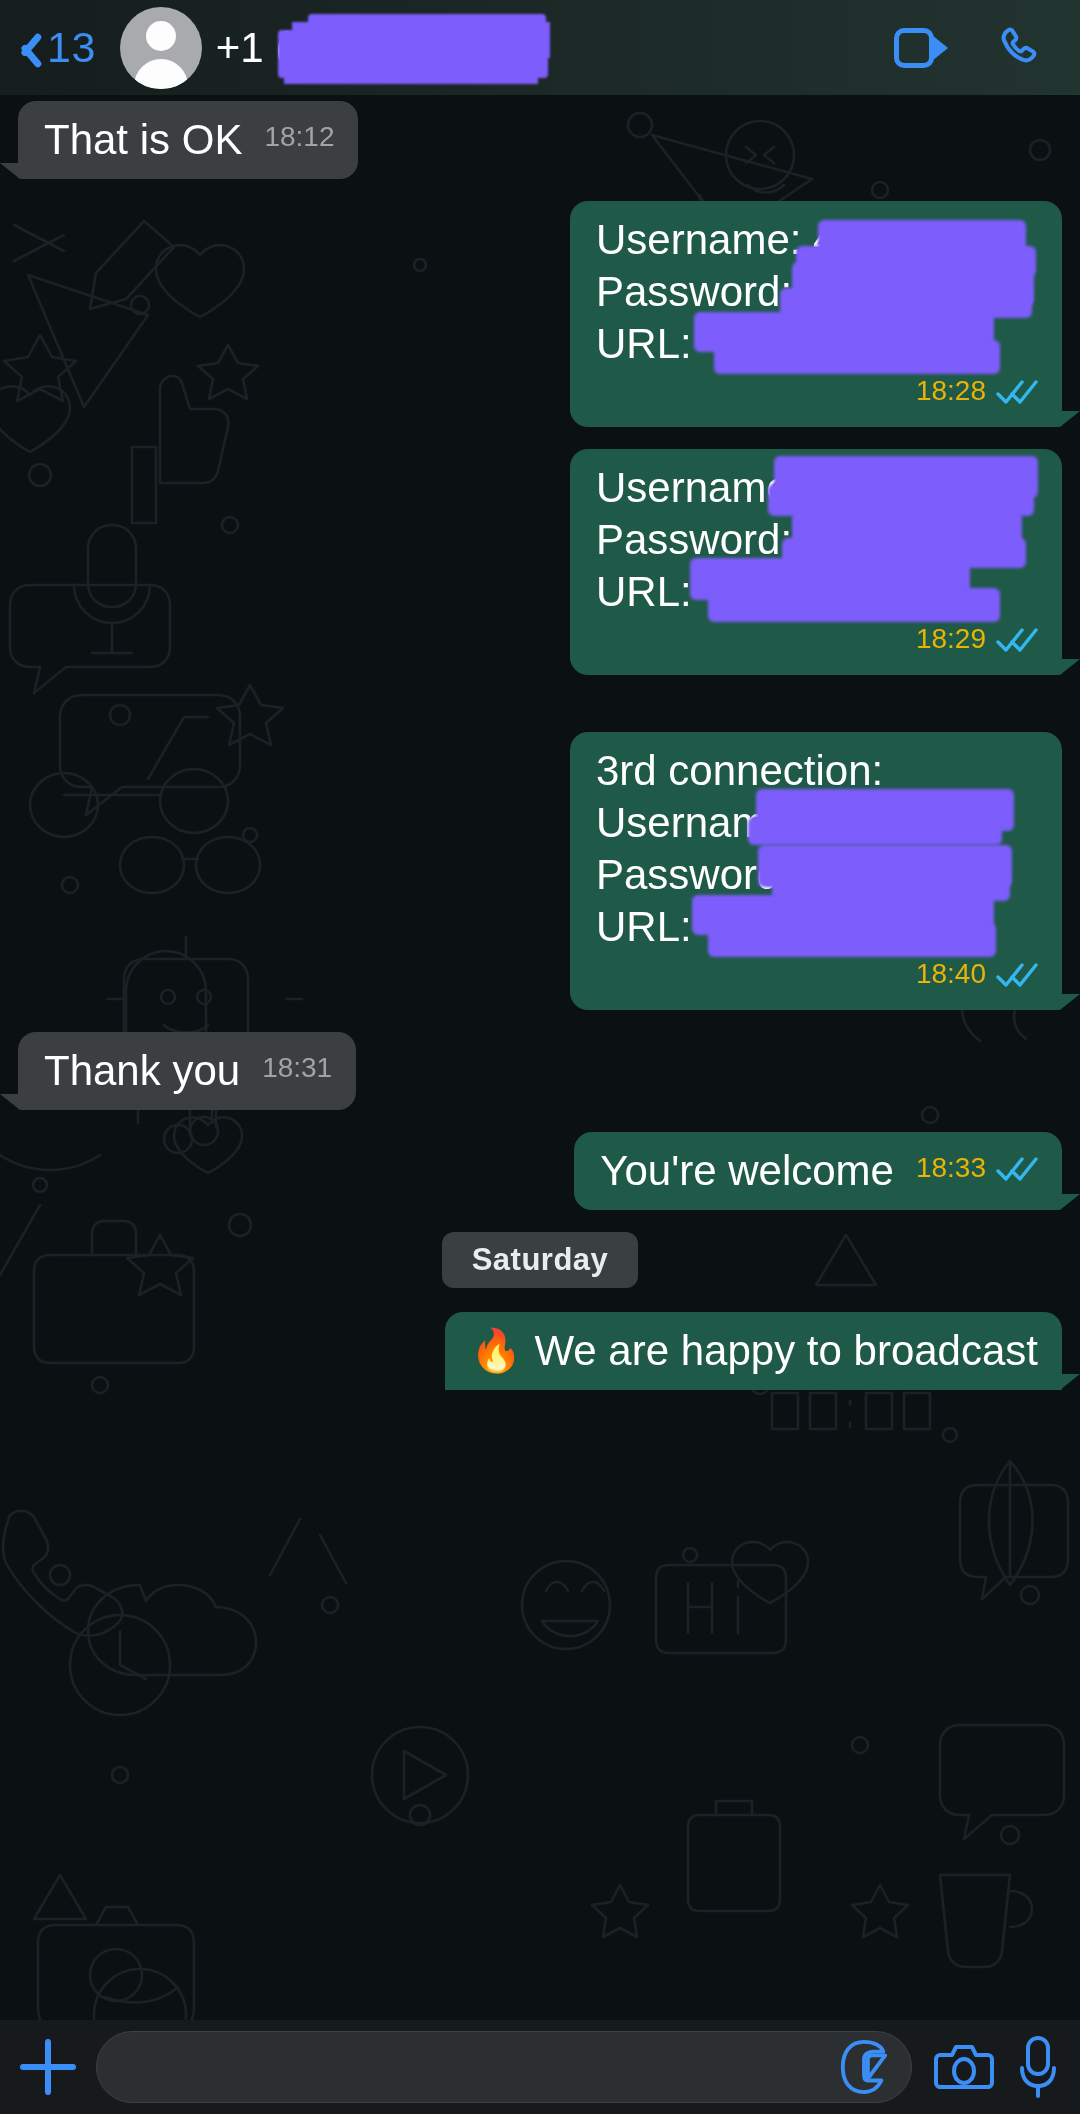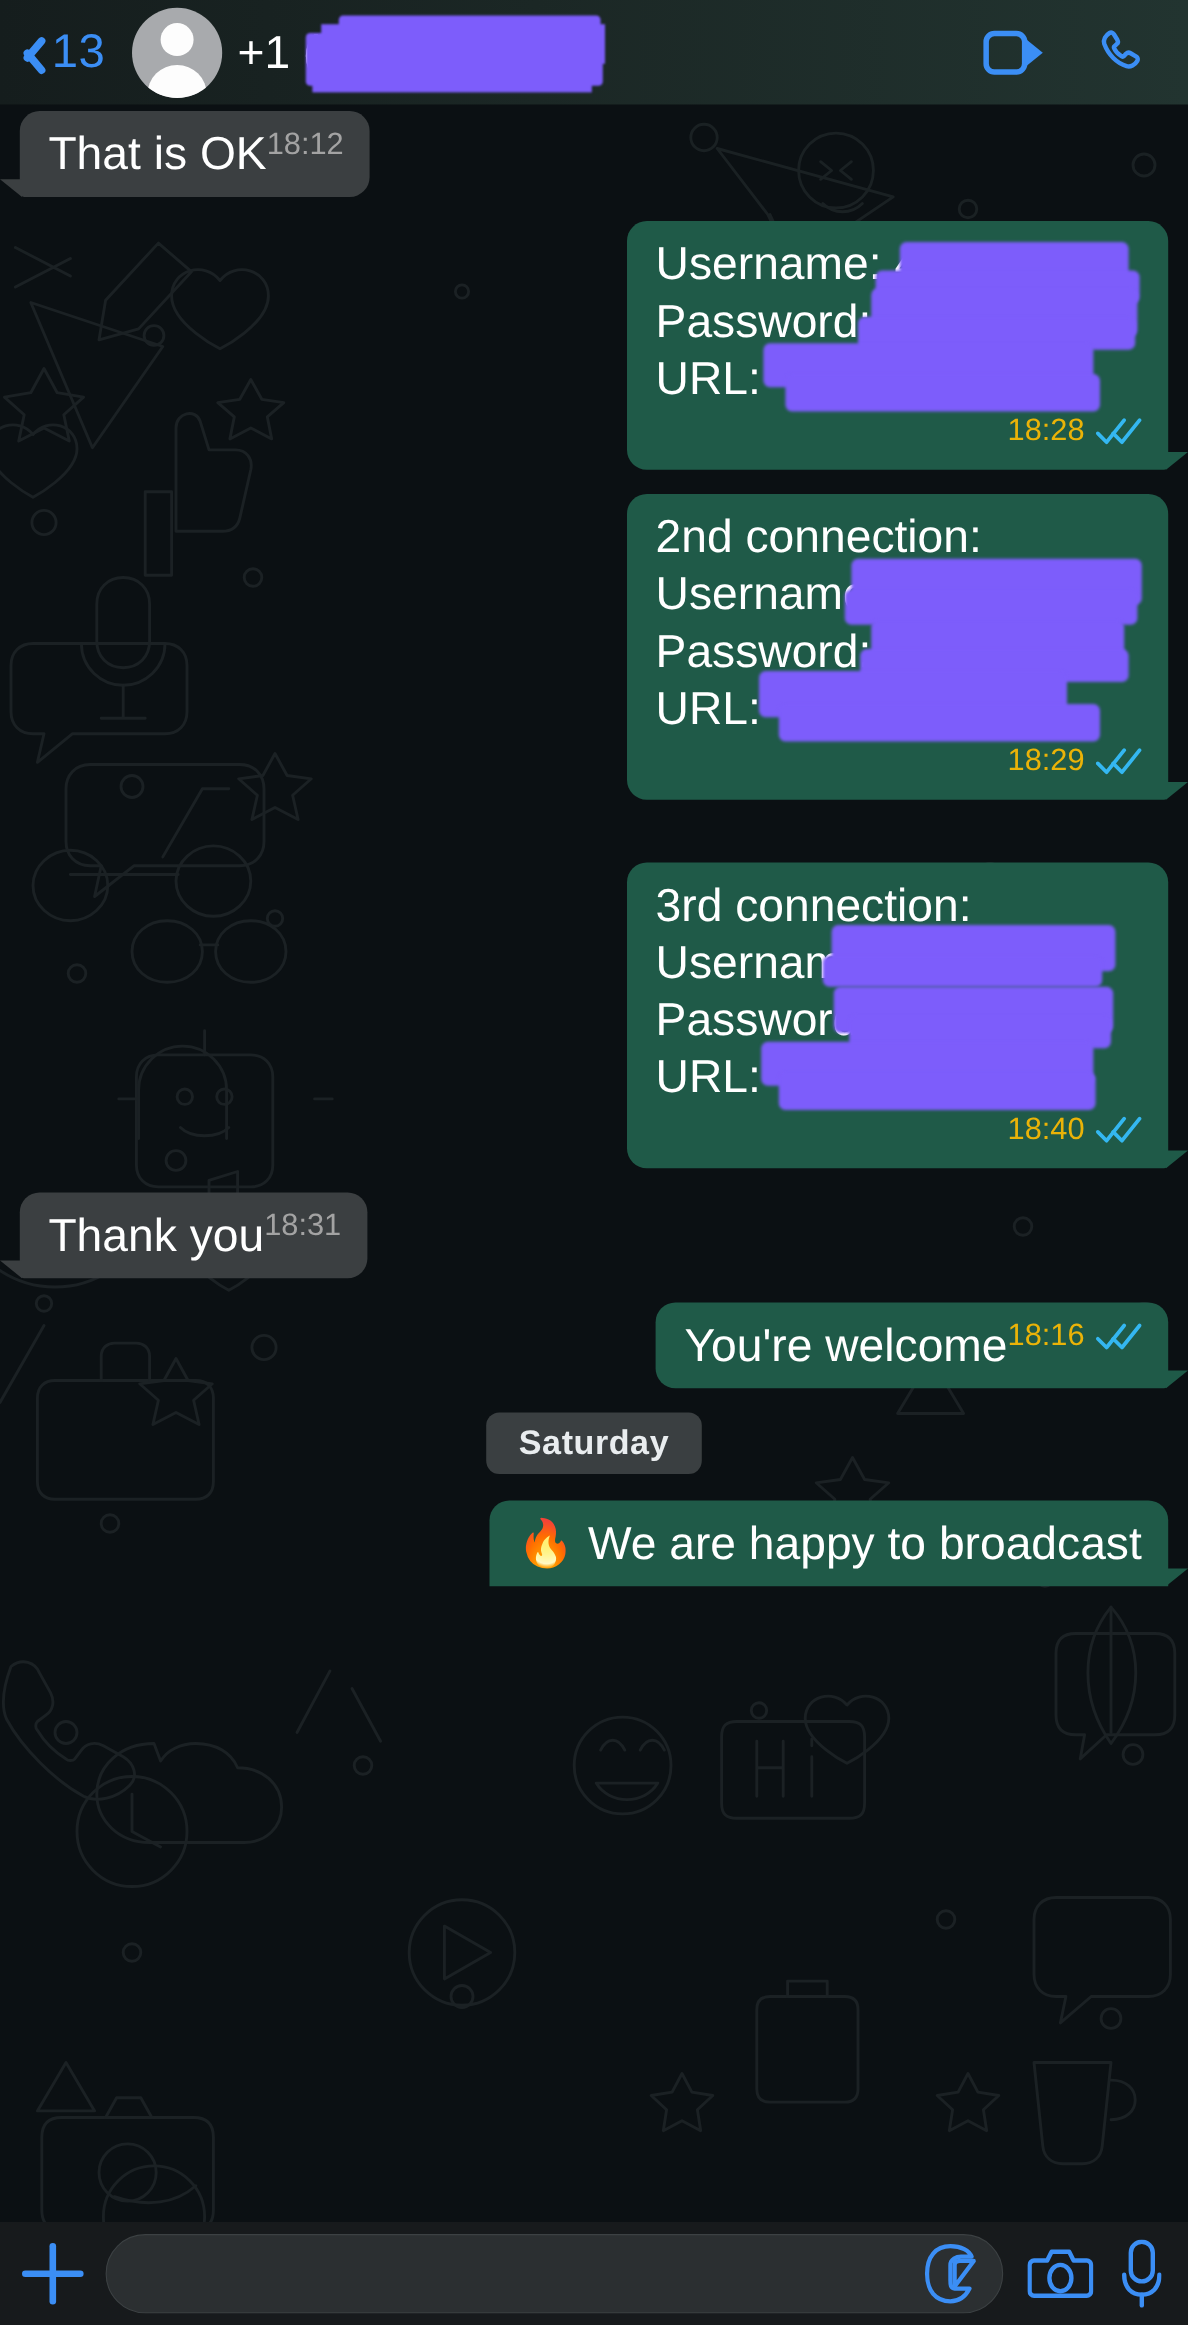--- a/index.html
+++ b/index.html
@@ -108,21 +108,21 @@
     border-bottom:16px solid transparent;
   }
   .bubble.out:after {
     content:""; position:absolute; right:-18px; bottom:0;
     width:0; height:0;
     border-left:20px solid #1f5a48;
     border-bottom:16px solid transparent;
   }
 
   
-  .oneline { display:flex; align-items:flex-start; }
+  .oneline { display:flex; align-items:center; gap:22px; }
   .meta {
     display:flex; align-items:center; gap:10px;
     font-size:28px; color:#a3a3a3; white-space:nowrap;
     padding-bottom:5px;
   }
   .meta.out { color:#eab308; }
   .ticks { position:relative; width:42px; height:26px; flex:0 0 auto; }
   .ticks svg { position:absolute; left:0; top:0; }
 
   
@@ -408,21 +408,20 @@
               </span>
             </span>
           </div>
         </div>
       </div>
     </div>
 
     <div class="row out">
       <div class="bubble out" style="width:492px;">
         <div class="lines">
-          <div class="line">2nd connection:</div>
           <div class="line">
             <span>Username:</span>
             <span class="blk" style="left:178px; top:-6px; width:264px; height:42px;"></span>
             <span class="blk" style="left:172px; top:22px; width:266px; height:32px;"></span>
           </div>
           <div class="line">
             <span>Password:</span>
             <span class="blk" style="left:196px; top:-2px; width:230px; height:42px;"></span>
             <span class="blk" style="left:186px; top:24px; width:244px; height:30px;"></span>
           </div>
@@ -489,21 +488,21 @@
           </span>
         </div>
       </div>
     </div>
 
     <div class="row out">
       <div class="bubble out">
         <div class="oneline">
           <span>You're welcome</span>
           <span class="meta out">
-            <span>18:16</span>
+            <span>18:33</span>
             <span class="ticks">
               <svg width="42" height="26" viewBox="0 0 42 26" fill="none" stroke="#34b7f1" stroke-width="3.4" stroke-linecap="round" stroke-linejoin="round">
                 <path d="M2 15 l8 8 16 -20"></path>
                 <path d="M16 15 l8 8 16 -20"></path>
               </svg>
             </span>
           </span>
         </div>
       </div>
     </div>

